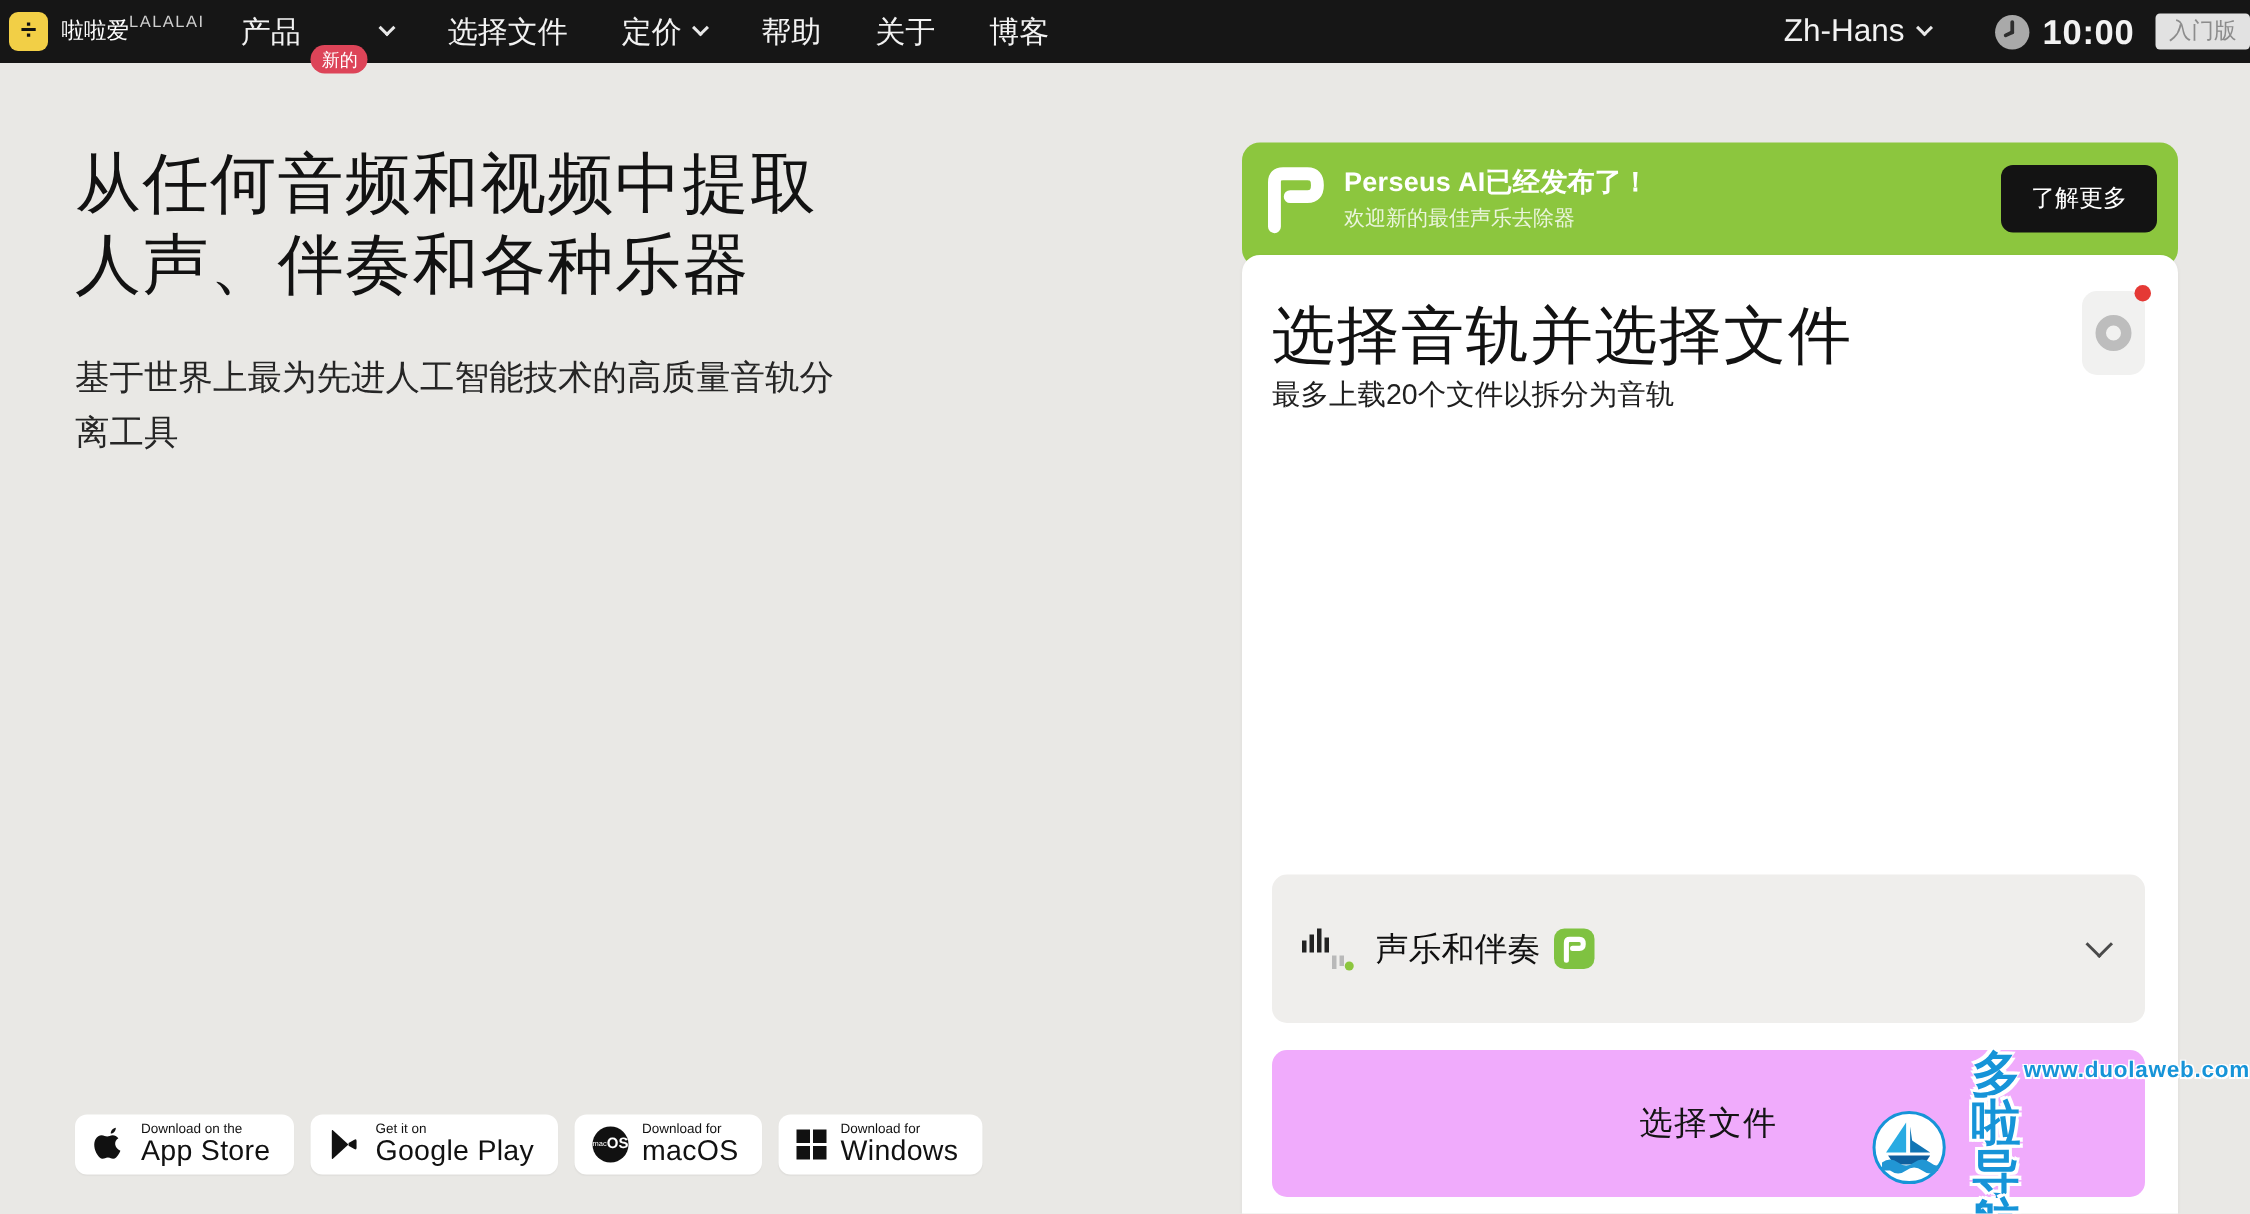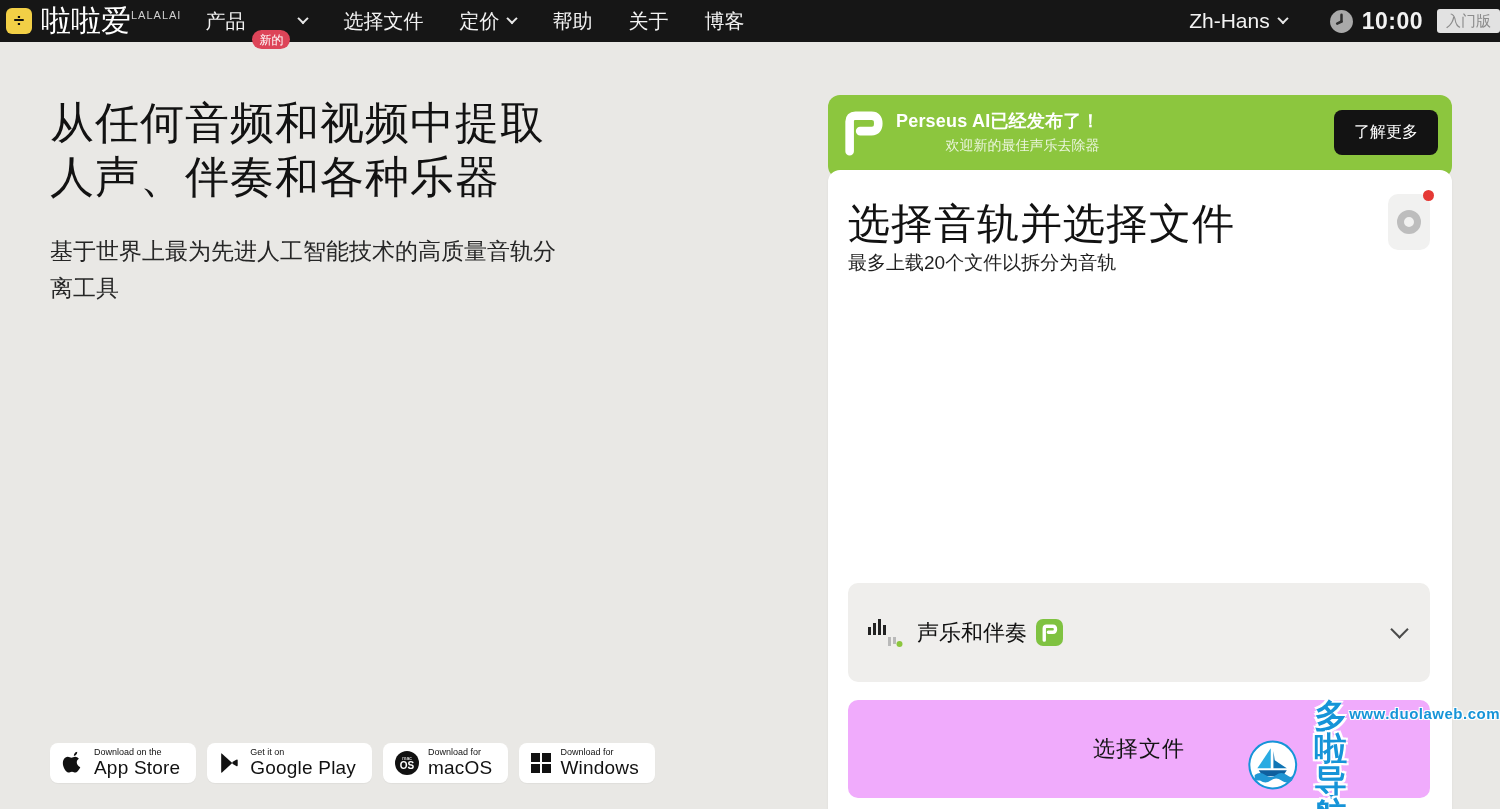--- a/index.html
+++ b/index.html
@@ -16,21 +16,21 @@
     position:absolute; top:0; left:0; width:1500px; height:42px;
     background:#161616; display:flex; align-items:center;
     padding:0 0 0 4px; color:#f2f2f2;
   }
   .logo-sq {
     width:26px; height:26px; background:#f2cf46; border-radius:6px;
     display:flex; align-items:center; justify-content:center;
     color:#111; font-size:19px; font-weight:bold; margin-left:2px;
   }
   .brand { display:flex; align-items:flex-start; margin-left:9px; cursor:default; }
-  .brand-name { font-size:30px; color:#fff; line-height:26px; }
+  .brand-name { font-size:15px; color:#fff; line-height:26px; }
   .brand-sup { font-size:11px; color:#cfcfcf; letter-spacing:1px; margin-top:1px; }
   .nav-menu { display:flex; align-items:center; margin-left:24px; gap:36px; }
   .nav-item { display:flex; align-items:center; font-size:20px; cursor:pointer; }
   .badge-new {
     background:#dd4458; color:#fff; font-size:12px; line-height:1;
     padding:4px 7px 3px; border-radius:10px; margin-left:7px;margin-top:36px;
   }
   .chev {
     width:8px; height:8px; border-right:2px solid #e8e8e8; border-bottom:2px solid #e8e8e8;
     transform:rotate(45deg) translate(-1px,-1px); margin-left:9px; margin-top:-3px;
@@ -54,32 +54,32 @@
   .store-btn {
     background:#fff; border-radius:8px; height:40px; padding:0 16px 0 12px;
     display:flex; align-items:center; gap:9px; cursor:pointer;
     box-shadow:0 1px 1px rgba(0,0,0,0.04);
   }
   .store-txt { display:flex; flex-direction:column; justify-content:center; }
   .store-small { font-size:9px; color:#111; line-height:1.2; }
   .store-label { font-size:19px; color:#111; line-height:1.15; letter-spacing:0.2px; }
   .macos-circle {
     width:24px; height:24px; border-radius:50%; background:#111; color:#fff;
-    display:flex; flex-direction:column; align-items:center; justify-content:center; line-height:1;
+    display:flex; flex-direction:row; align-items:center; justify-content:center; line-height:1;
   }
   .macos-circle .m { font-size:5px; }
   .macos-circle .o { font-size:10px; font-weight:bold; }
   .win-grid { width:20px; height:20px; display:grid; grid-template-columns:1fr 1fr; gap:2px; }
   .win-grid span { background:#111; }
 
   
   .panel { position:absolute; left:828px; top:95px; width:624px; }
   .banner {
     background:#8cc63e; border-radius:12px; height:83px;
-    display:flex; align-items:center; padding:0 14px 8px 14px;text-align:right;
+    display:flex; align-items:center; padding:0 14px 8px 14px;
   }
   .banner-text { margin-left:12px; margin-top:-2px; }
   .banner-title { color:#fff; font-size:18px; font-weight:bold; letter-spacing:0.2px; }
   .banner-sub { color:rgba(255,255,255,0.82); font-size:14px; margin-top:4px; }
   .learn-more {
     margin-left:auto; background:#131313; color:#fff; font-size:16px;
     padding:12px 20px; border-radius:8px; cursor:pointer; white-space:nowrap;
   }
   .card {
     position:relative; margin-top:-8px; background:#fff; border-radius:12px;

